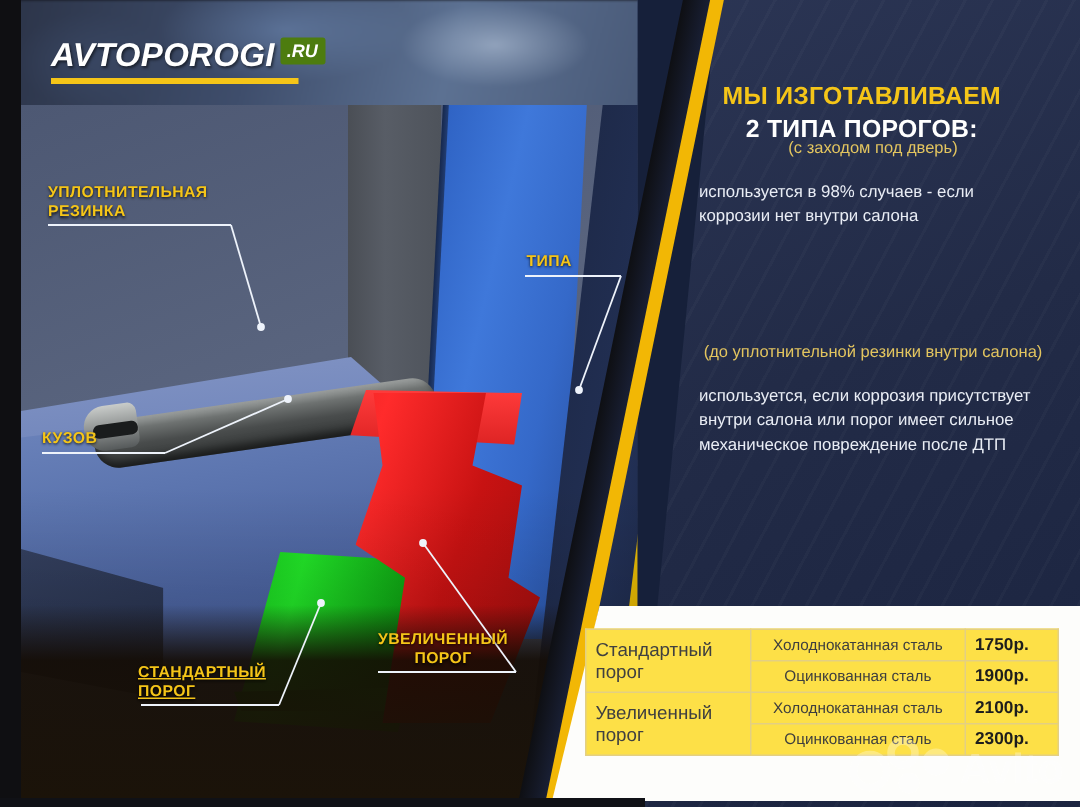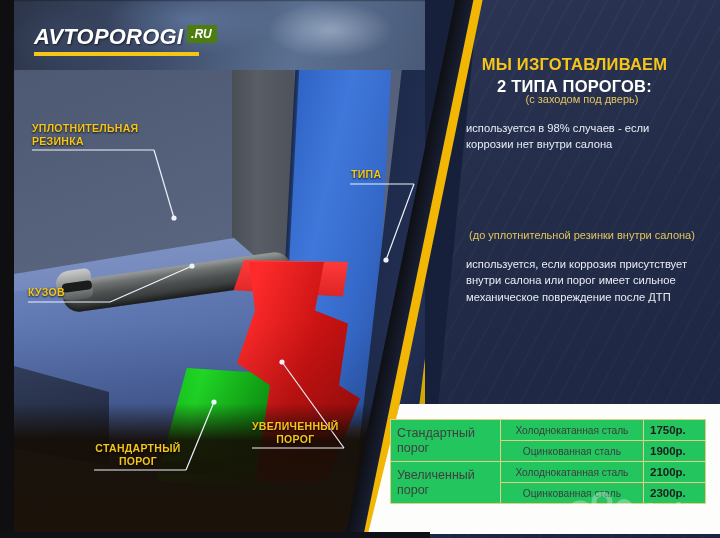--- a/index.html
+++ b/index.html
@@ -113,21 +113,21 @@
 
   .block{position:absolute;z-index:25;left:466px;width:232px;}
   .b-title{color:#f5c518;font-weight:700;font-size:11.5px;line-height:15px;}
   .b-sub{color:#e3c55f;font-size:11px;line-height:14.5px;text-align:center;}
   .b-body{color:#e9edf5;font-size:11.2px;line-height:16.5px;margin-top:13px;}
 
   
   .table-bg{position:absolute;left:368px;top:404px;width:352px;height:130px;z-index:22;
         background:#fdfdfb;clip-path:polygon(9% 0,100% 0,100% 100%,0 100%);}
   .ptable{position:absolute;left:390px;top:419px;width:316px;z-index:26;
-        border-collapse:collapse;background:#22c55e;font-size:10px;}
+        border-collapse:collapse;background:#fde047;font-size:10px;}
   .ptable td{border:1px solid #e3cf83;padding:4px 6px;color:#3c3c3c;vertical-align:middle;}
   .ptable td.cat{width:104px;font-size:12.5px;line-height:15px;color:#404040;}
   .ptable td.mat{width:148px;font-size:10.2px;color:#3e3e3e;text-align:center;}
   .ptable td.price{width:54px;font-size:11.5px;font-weight:700;color:#1d1d1d;text-align:left;}
 
   
   .wm{position:absolute;right:4px;bottom:6px;z-index:30;opacity:.30;pointer-events:none;}
 
   
   .bottom-strip{position:absolute;left:0;bottom:0;width:430px;height:6px;z-index:24;background:#101116;}
@@ -200,21 +200,21 @@
       <polyline points="330,378 268,292"></polyline>
       <circle cx="268" cy="292" r="2.6"></circle>
     </svg>
 
     <div class="lbl" style="left:18px;top:52px;">
       <div>УПЛОТНИТЕЛЬНАЯ</div>
       <div>РЕЗИНКА</div>
     </div>
     <div class="lbl" style="left:14px;top:216px;">КУЗОВ</div>
     <div class="lbl" style="left:337px;top:98px;">ТИПА</div>
-    <div class="lbl" style="left:78px;top:372px;text-align:center;width:92px;">
+    <div class="lbl" style="left:78px;top:372px;text-align:left;width:92px;text-decoration:underline;">
       <div>СТАНДАРТНЫЙ</div>
       <div>ПОРОГ</div>
     </div>
     <div class="lbl" style="left:238px;top:350px;text-align:center;">
       <div>УВЕЛИЧЕННЫЙ</div>
       <div>ПОРОГ</div>
     </div>
   </div>
 
   <div class="left-frame"></div>

